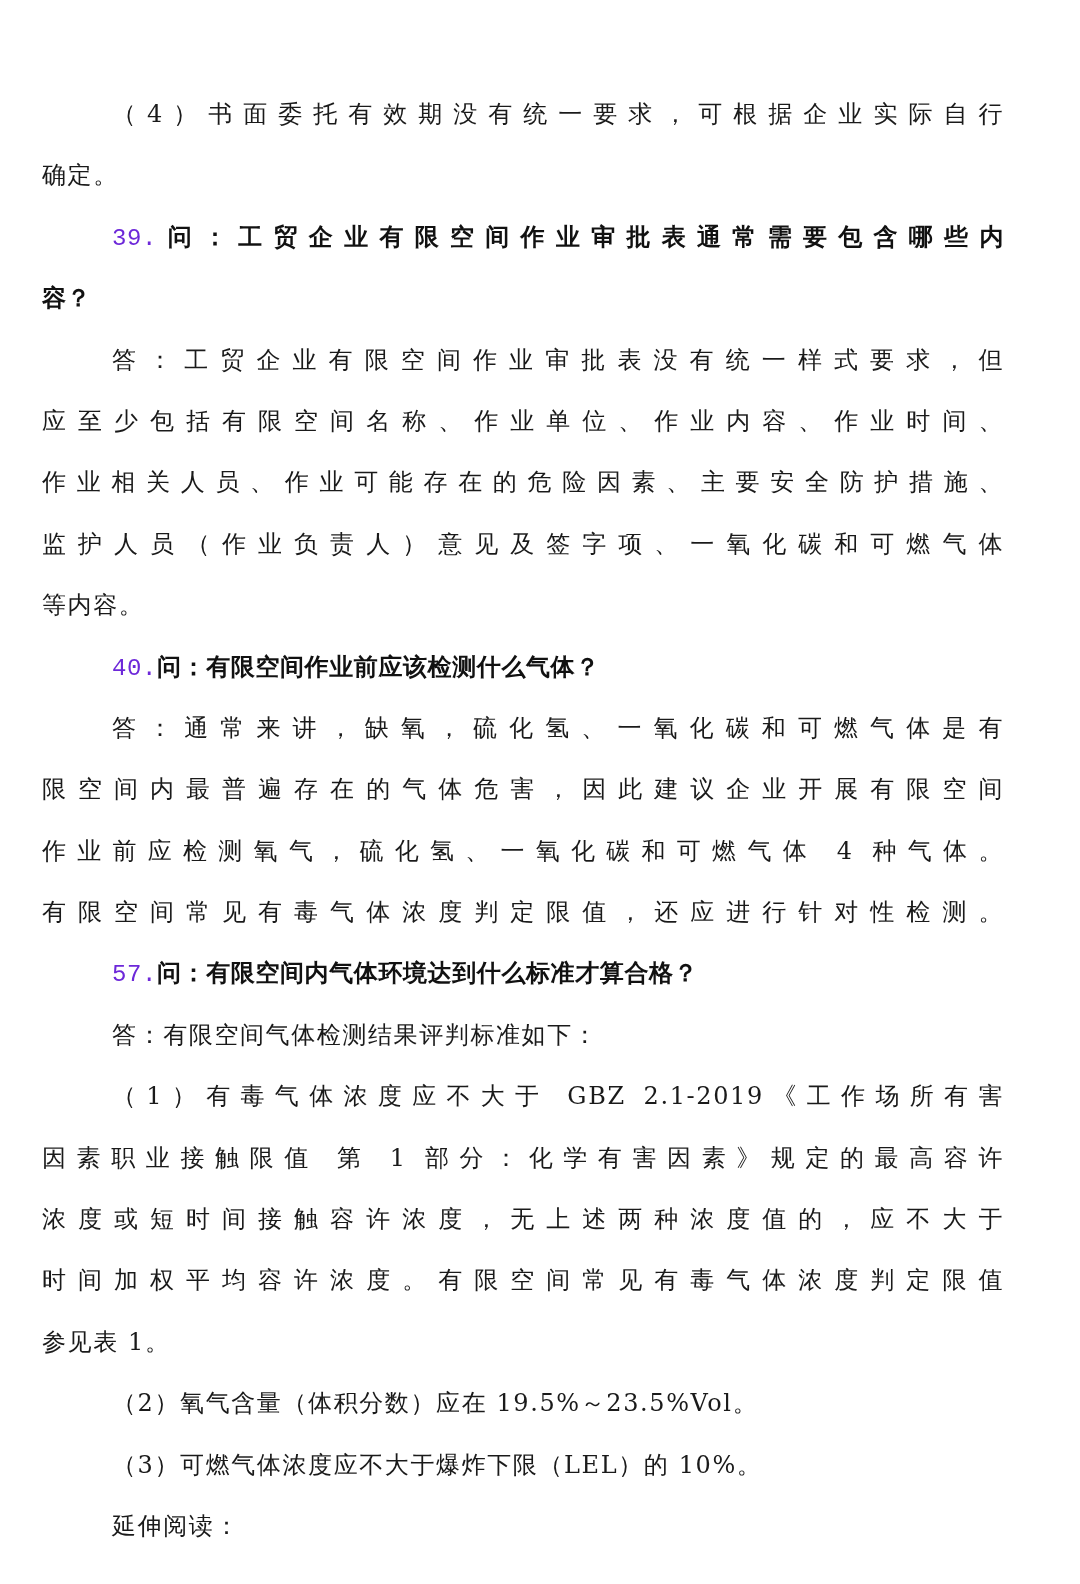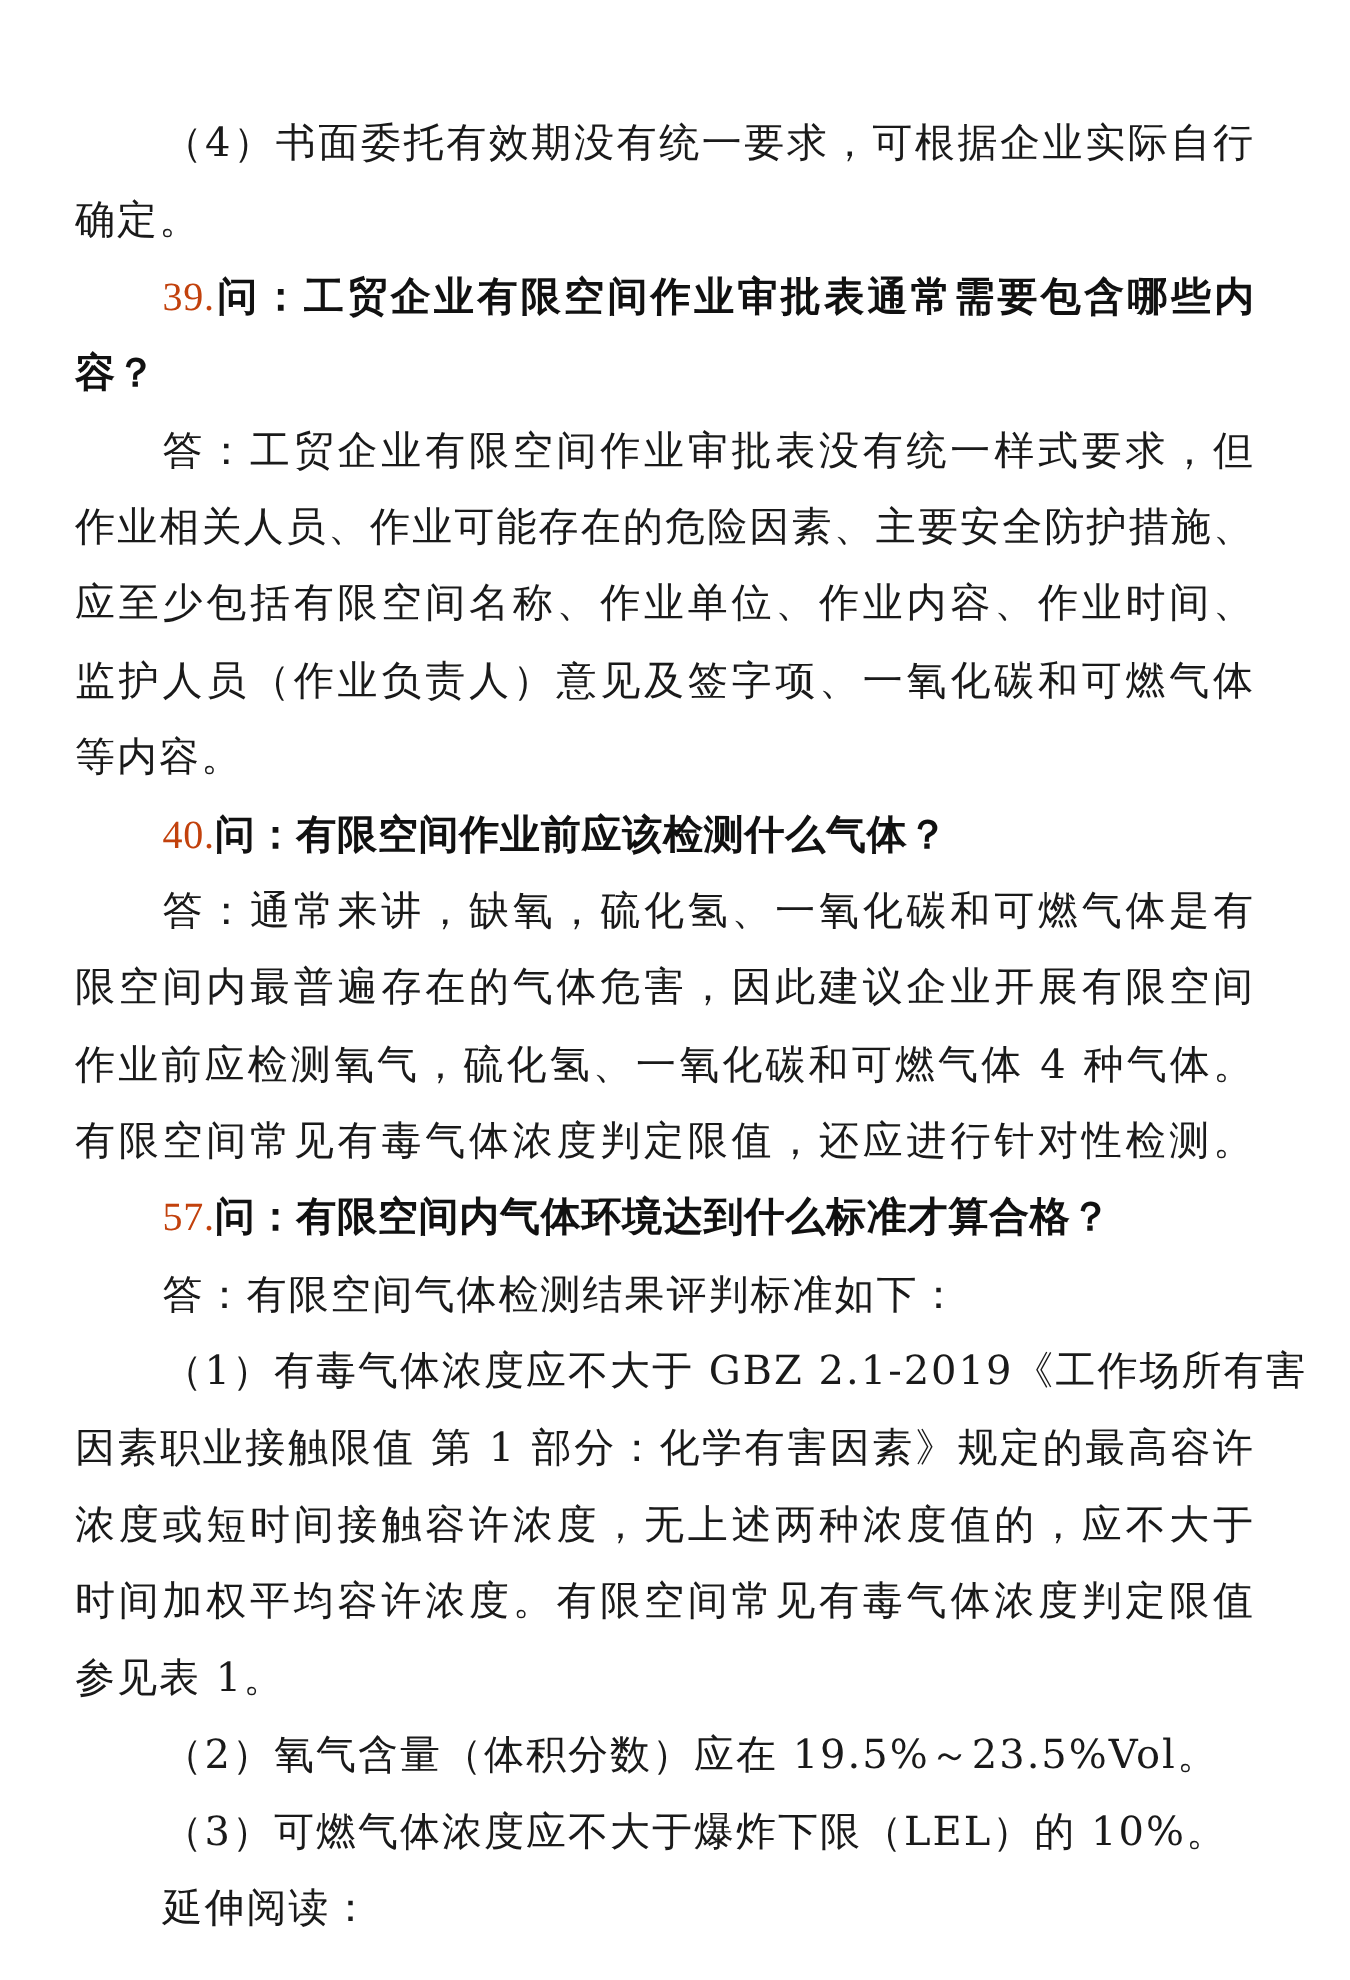--- a/index.html
+++ b/index.html
@@ -3,47 +3,47 @@
 <meta charset="utf-8">
 <style>
   html, body { margin: 0; padding: 0; background: #ffffff; }
   body { width: 1080px; height: 1584px; overflow: hidden; position: relative; }
   .page {
     position: absolute; left: 42px; top: 84px; width: 962px;
     font-family: "DejaVu Serif", "Liberation Serif", serif;
     color: #1a1a1a;
   }
   .line {
-    height: 61.4px; line-height: 61.4px; font-size: 32px;
-    white-space: nowrap; letter-spacing: 1.6px; margin-left: 18px;
+    height: 61.4px; line-height: 61.4px; font-size: 24px;
+    white-space: nowrap; letter-spacing: 1.6px;
   }
   .indent { padding-left: 70px; }
   .q { font-family: "DejaVu Sans", "Liberation Sans", sans-serif; font-weight: bold; color: #111111; letter-spacing: 0.6px; }
-  .qnum { font-family: Liberation Serif, serif; font-weight: normal; color: #c2410c; }
+  .qnum { font-family: Liberation Mono, monospace; font-weight: normal; color: #6d28d9; }
   .just { text-align: justify; text-align-last: justify; }
 </style>
 </head>
 <body>
 
 <div class="page">
 
   <div>
     <div class="line indent just">（4）书面委托有效期没有统一要求，可根据企业实际自行</div>
     <div class="line">确定。</div>
   </div>
 
   <div>
     <div class="line indent q just"><span class="qnum">39.</span><span>问：工贸企业有限空间作业审批表通常需要包含哪些内</span></div>
     <div class="line q">容？</div>
   </div>
 
   <div>
     <div class="line indent just">答：工贸企业有限空间作业审批表没有统一样式要求，但</div>
+    <div class="line just">应至少包括有限空间名称、作业单位、作业内容、作业时间、</div>
     <div class="line just">作业相关人员、作业可能存在的危险因素、主要安全防护措施、</div>
-    <div class="line just">应至少包括有限空间名称、作业单位、作业内容、作业时间、</div>
     <div class="line just">监护人员（作业负责人）意见及签字项、一氧化碳和可燃气体</div>
     <div class="line">等内容。</div>
   </div>
 
   <div>
     <div class="line indent q"><span class="qnum">40.</span><span>问：有限空间作业前应该检测什么气体？</span></div>
   </div>
 
   <div>
     <div class="line indent just">答：通常来讲，缺氧，硫化氢、一氧化碳和可燃气体是有</div>

